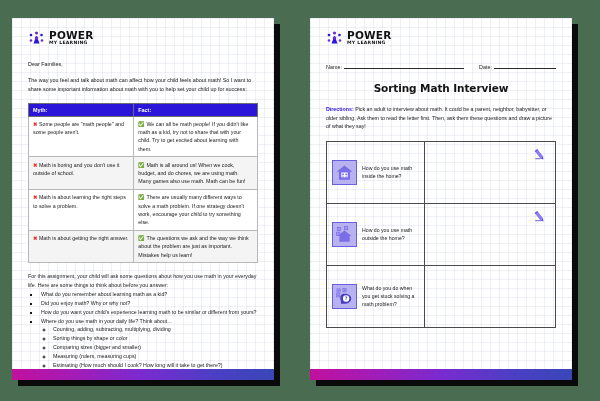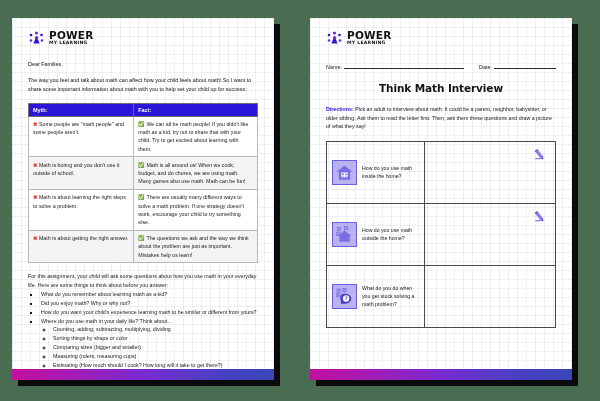--- a/index.html
+++ b/index.html
@@ -269,21 +269,21 @@
       </div>
 
       <div class="namedate">
         <span class="nd-label">Name:</span>
         <span class="nd-rule nd-name"></span>
         <span class="nd-spacer"></span>
         <span class="nd-label">Date:</span>
         <span class="nd-rule nd-date-rule"></span>
       </div>
 
-      <div class="doc-title">Think Math Interview</div>
+      <div class="doc-title">Sorting Math Interview</div>
 
       <div class="directions">
         <b>Directions:</b><span> Pick an adult to interview about math. It could be a parent, neighbor, babysitter, or older sibling. Ask them to read the letter first. Then, ask them these questions and draw a picture of what they say!</span>
       </div>
 
       <table class="interview">
         <tbody>
           <tr>
             <td class="q-cell">
               <div class="q-wrap">

